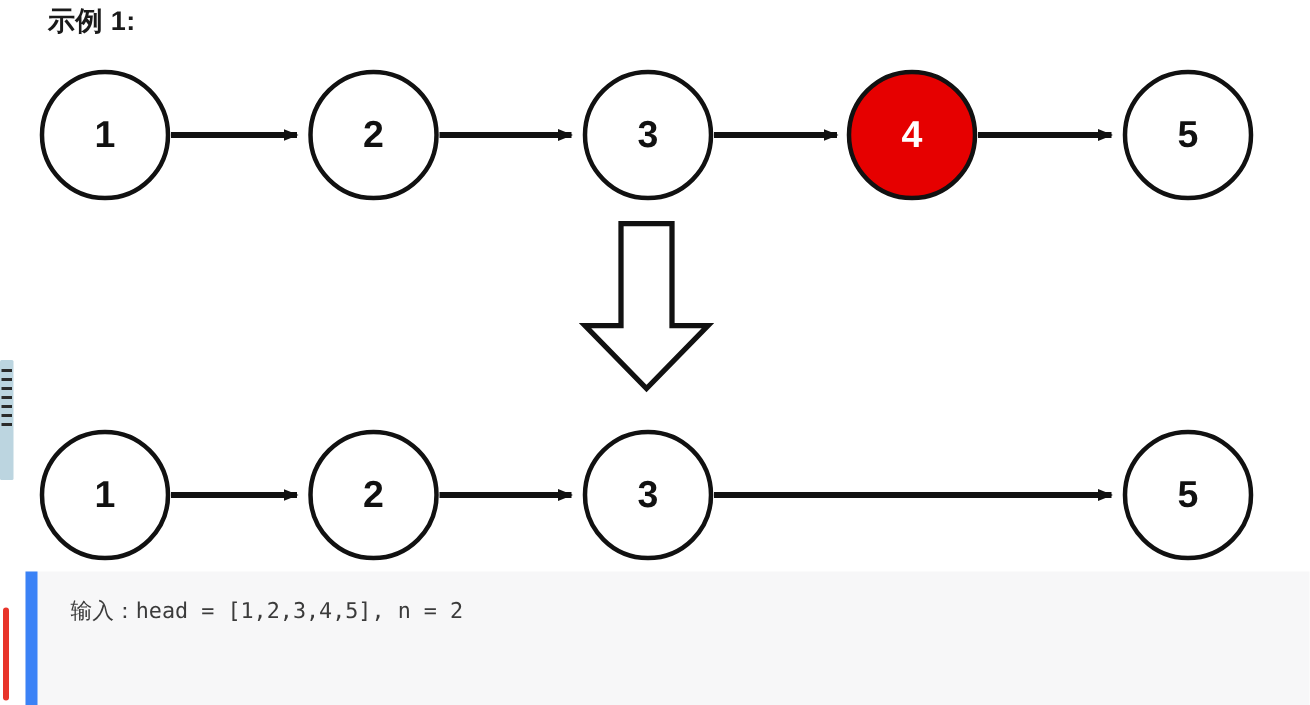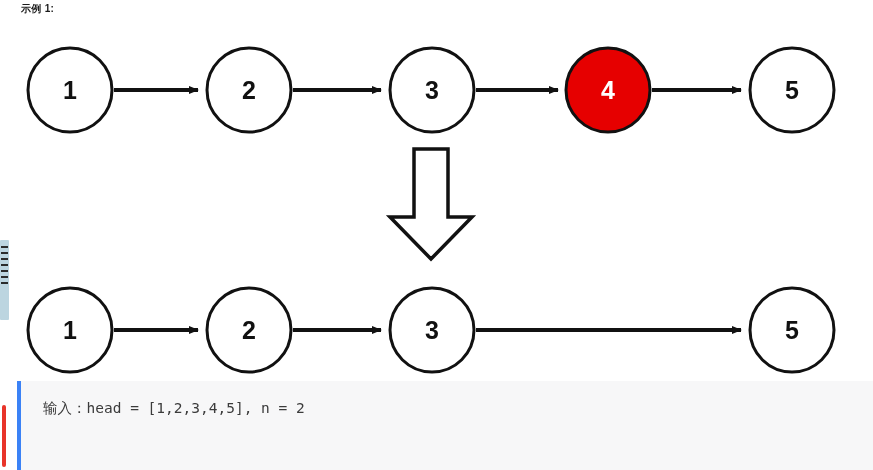--- a/index.html
+++ b/index.html
@@ -15,23 +15,23 @@
     overflow: hidden;
   }
   #root {
     position: absolute;
     left: 0; top: 0;
     width: 873px;
     height: 470px;
   }
   .title {
     position: absolute;
-    left: 21px;
+    left: 32px;
     top: 2px;
-    font-size: 10px;
+    font-size: 18px;
     font-weight: bold;
     color: #1a1a1a;
     letter-spacing: 0.3px;
   }
 
   
   .diagram {
     position: absolute;
     left: 0;
     top: 18px;
@@ -76,21 +76,21 @@
   }
 
   
   .example-box {
     position: absolute;
     left: 17px;
     top: 381px;
     width: 856px;
     height: 89px;
     background: #f7f7f8;
-    border-left: 4px solid #3b82f6;
+    border-left: 8px solid #3b82f6;
     box-sizing: border-box;
     padding: 13px 0 0 22px;
   }
   .example-line {
     font-family: "DejaVu Sans Mono", monospace;
     font-size: 14.5px;
     color: #3b3b3b;
     line-height: 28px;
     white-space: pre;
   }

